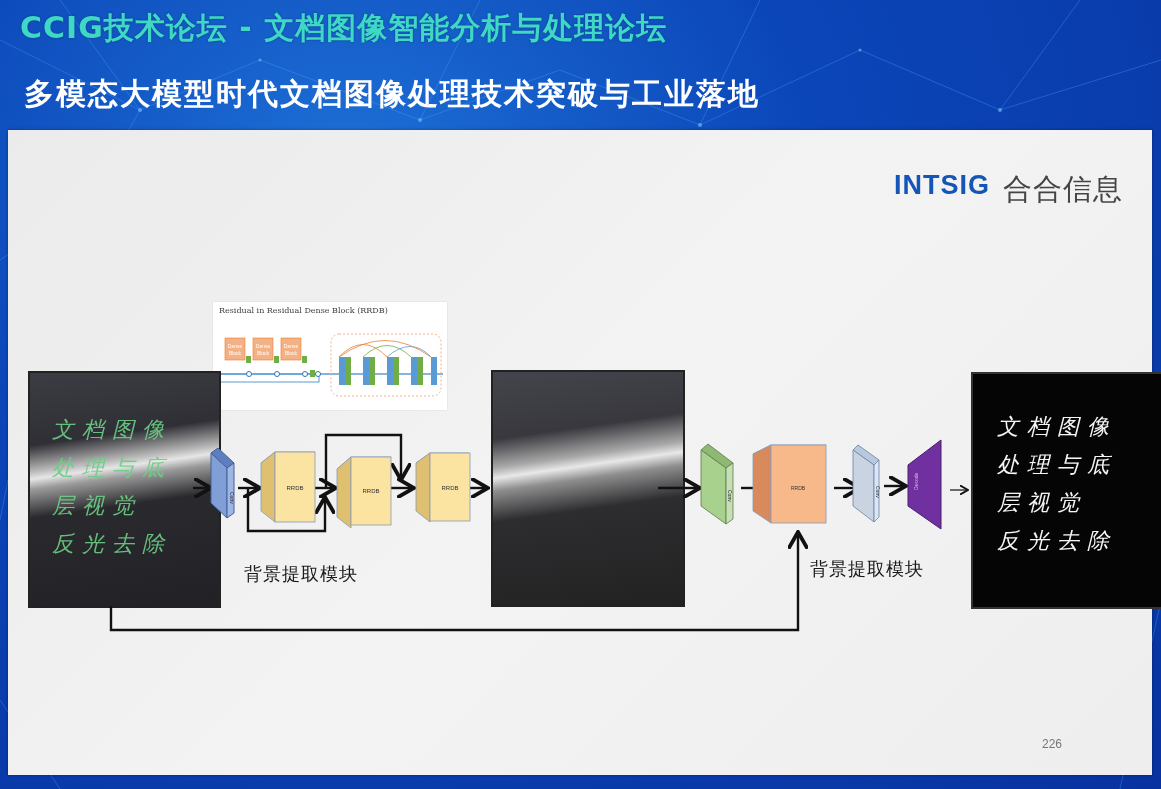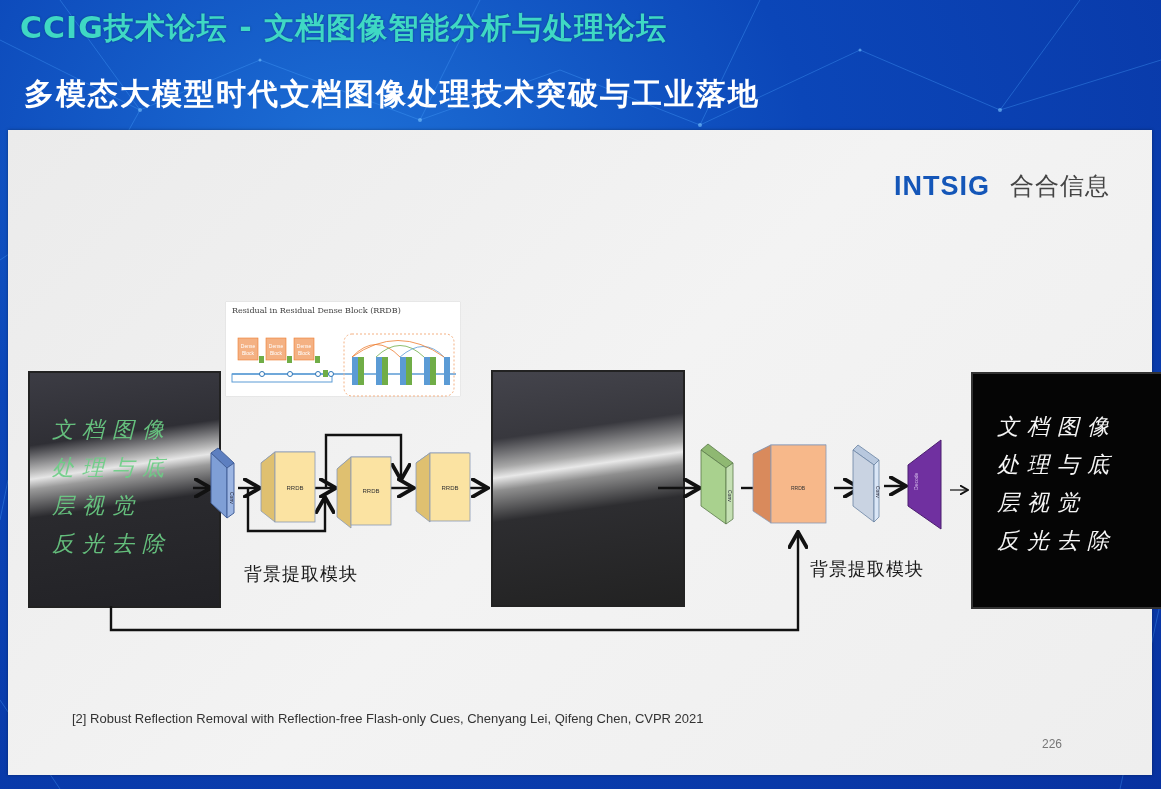--- a/index.html
+++ b/index.html
@@ -23,33 +23,33 @@
   }
   .slide {
     position:absolute; left:8px; top:130px; width:1144px; height:645px;
     background: linear-gradient(135deg, #ebebeb 0%, #f3f3f3 50%, #eeeeee 100%);
     box-shadow: 0 0 3px rgba(0,0,0,0.35);
   }
   .slide-title {
     position:absolute; left:60px; top:40px; font-size:28px; color:#1b1b1b;
     font-family:"DejaVu Sans", sans-serif; letter-spacing:2px;
   }
-  .logo { position:absolute; left:886px; top:40px; display:flex; align-items:flex-end; gap:20px; }
+  .logo { position:absolute; left:886px; top:40px; display:flex; align-items:flex-start; gap:13px; }
   .logo-en { font-family:"Liberation Sans", sans-serif; font-weight:bold; font-size:27px; color:#1456b8; letter-spacing:1px; }
-  .logo-cn { font-size:24px; color:#444; letter-spacing:1px; }
+  .logo-cn { font-size:29px; color:#444; letter-spacing:1px; }
   .photo { position:absolute; border:2px solid #222; overflow:hidden;padding-left:26px; }
   .photo-in { left:20px; top:241px; width:163px; height:233px;
     background: linear-gradient(172deg, #3c3c44 0%, #2f2f35 28%, #b8b8b8 38%, #e6e6e6 41%, #9a9a9a 45%, #2a2a2e 56%, #222226 100%); }
   .photo-mid { left:483px; top:240px; width:164px; height:233px;
     background: linear-gradient(172deg, #44444c 0%, #38383e 26%, #a8a8a8 37%, #e8e8e8 41%, #8e8e8e 46%, #2d2d30 58%, #222 100%); }
   .photo-out { left:963px; top:242px; width:164px; height:233px; background:#050505; border-color:#333; }
   .hand { position:absolute; left:22px; top:38px; font-family:"DejaVu Serif", serif; font-style:italic; font-size:22px; line-height:38px; letter-spacing:8px; }
   .hand-green { color:#6bcf85; opacity:0.9; }
   .hand-white { color:#f5f5f5; left:24px; top:34px; }
-  .rrdb-inset { position:absolute; left:218px; top:172px; width:234px; height:94px; background:#fff; box-shadow:0 0 1px #bbb; }
+  .rrdb-inset { position:absolute; left:205px; top:172px; width:234px; height:108px; background:#fff; box-shadow:0 0 1px #bbb; }
   .rrdb-inset-title { position:absolute; left:6px; top:4px; font-family:"DejaVu Serif", serif; font-size:8px; color:#444; }
   .module-label { position:absolute; font-size:18px; color:#1a1a1a; letter-spacing:1px; }
   .refs { position:absolute; left:64px; top:580px; font-family:"Liberation Sans", sans-serif; font-size:13px; color:#333; line-height:17px; }
   .page-num { position:absolute; left:1034px; top:607px; font-family:"Liberation Sans", sans-serif; font-size:12px; color:#777; }
   svg text { font-family:"Liberation Sans", sans-serif; }
 </style>
 </head>
 <body>
 
 <svg class="net" width="1161" height="789">
@@ -232,16 +232,15 @@
     <text x="868" y="356" font-size="5" transform="rotate(90 868 356)" fill="#223">Conv</text>
 
     <polygon points="900,335 933,310 933,399 900,376" fill="#7030a0" stroke="#4b1f6e"></polygon>
     <text x="918" y="352" font-size="5" transform="rotate(-90 918 360)" fill="#d8c0ee">Decode</text>
   </svg>
 
   <div class="module-label" style="left:236px;top:432px">背景提取模块</div>
   <div class="module-label" style="left:802px;top:427px">背景提取模块</div>
 
   <div class="refs">
-    <div>[2] Robust Reflection Removal with Reflection-free Flash-only Cues, Chenyang Lei, Qifeng Chen, CVPR 2021</div>
   </div>
   <div class="page-num">226</div>
 </div>
 
 </body></html>

